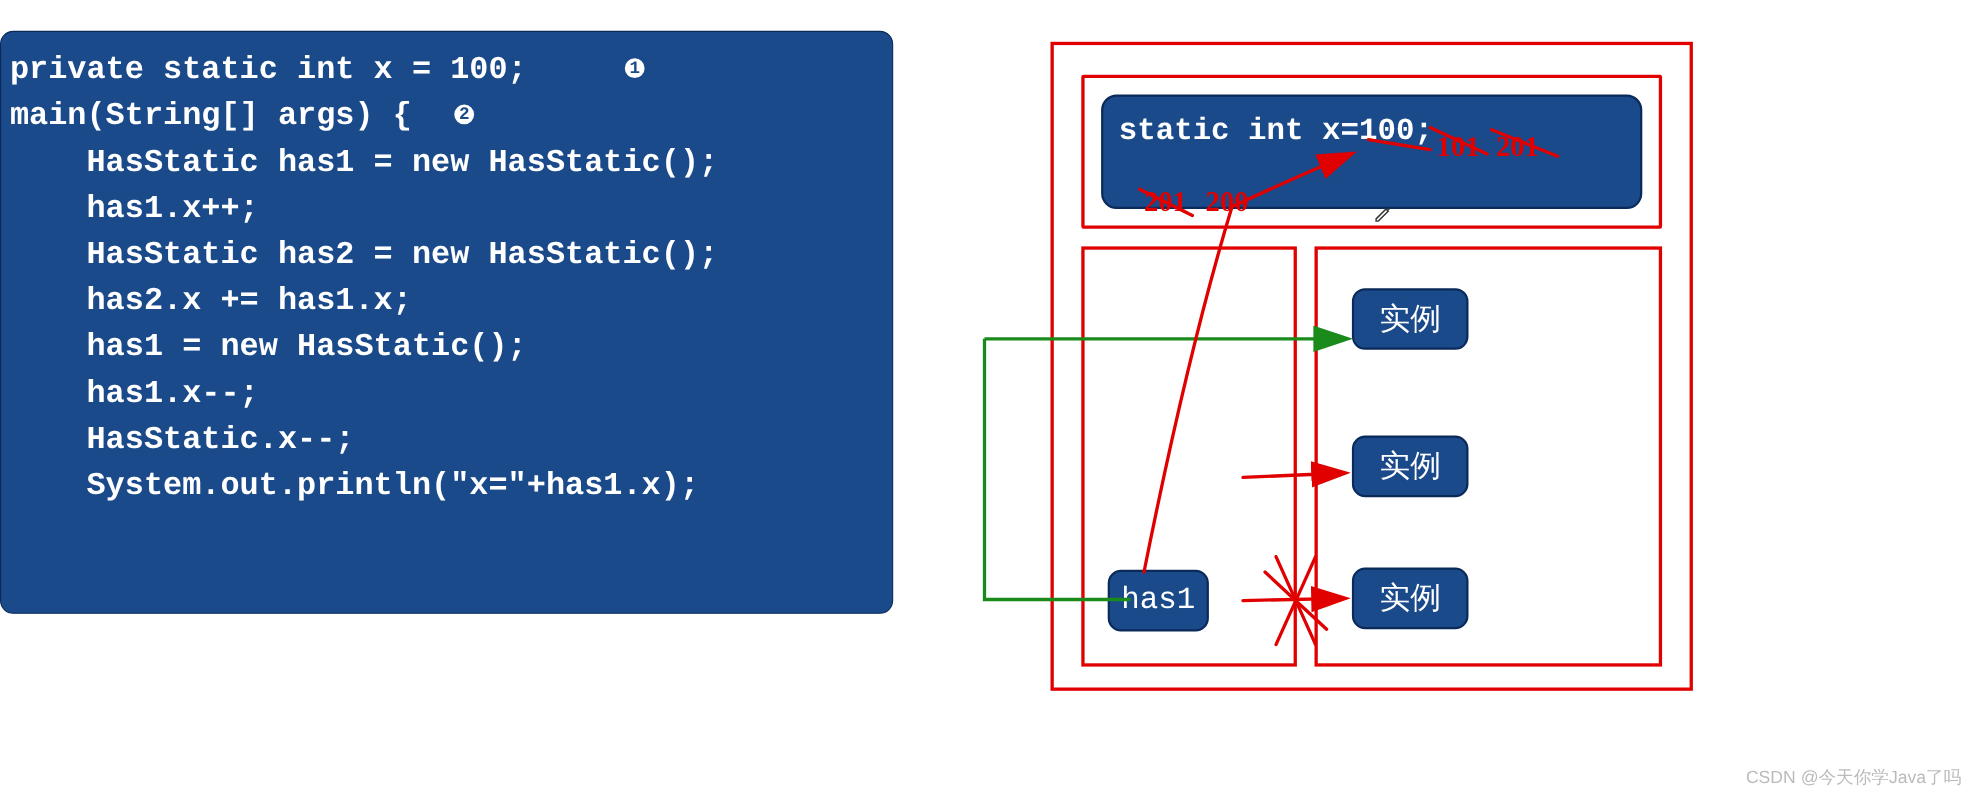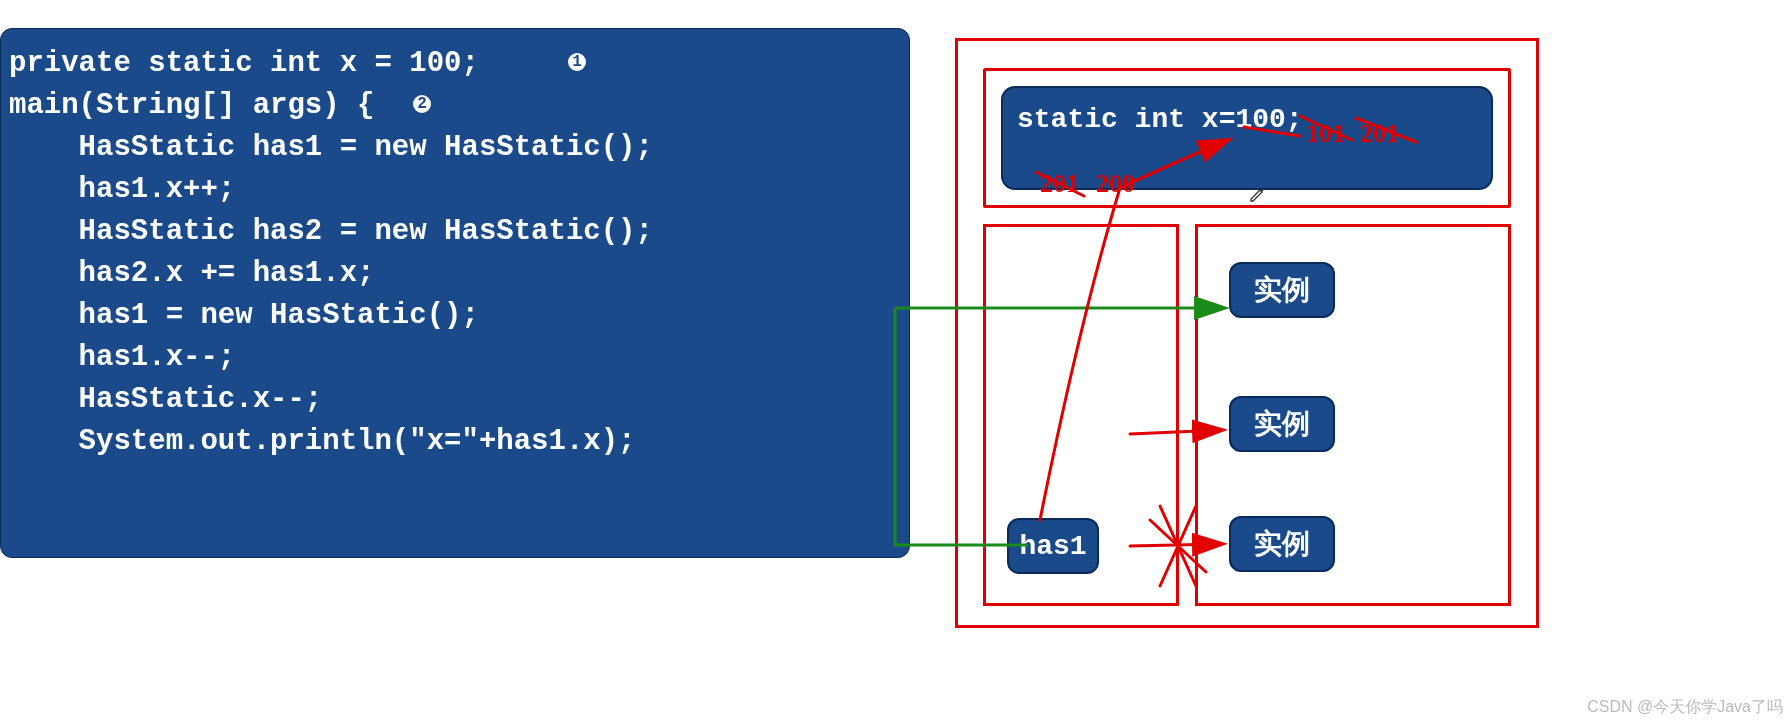--- a/index.html
+++ b/index.html
@@ -8,21 +8,21 @@
     height: 722px;
     background: #ffffff;
     font-family: "Consolas", "Courier New", monospace;
     position: relative;
     overflow: hidden;
   }
   .code-block {
     position: absolute;
     left: 0;
     top: 28px;
-    width: 910px;
+    width: 812px;
     height: 530px;
     background: #1a4a8a;
     border-radius: 12px;
     border: 1px solid #0a2a5a;
     padding: 14px 8px;
     color: #ffffff;
     font-size: 29px;
     font-weight: bold;
     line-height: 1.45;
     white-space: pre;
@@ -88,21 +88,21 @@
     width: 316px; height: 382px;
     border: 3px solid #e00000;
   }
   .node {
     position: absolute;
     background: #1a4a8a;
     color: #ffffff;
     border-radius: 12px;
     border: 2px solid #0a2a5a;
     font-size: 28px;
-    font-weight: bold;
+    font-weight: normal;
     display: flex;
     align-items: center;
     justify-content: center;
     padding: 0 14px;
     height: 56px;
   }
   .watermark {
     position: absolute;
     right: 8px;
     bottom: 4px;

